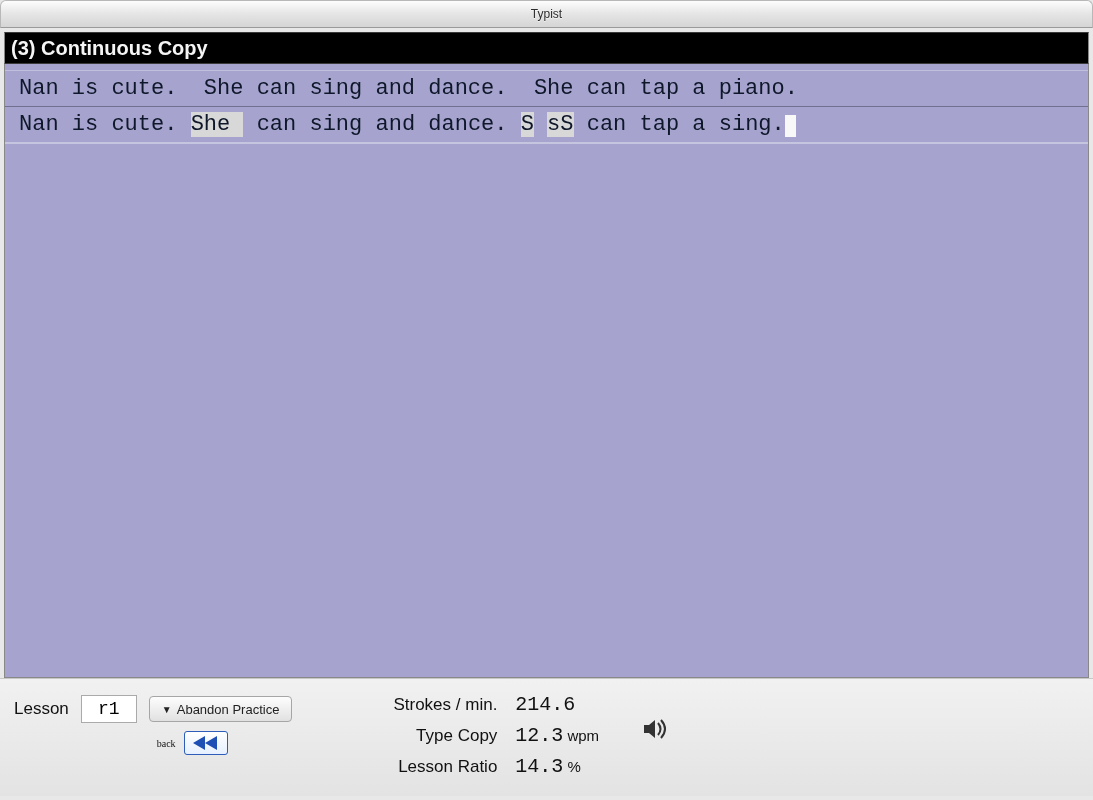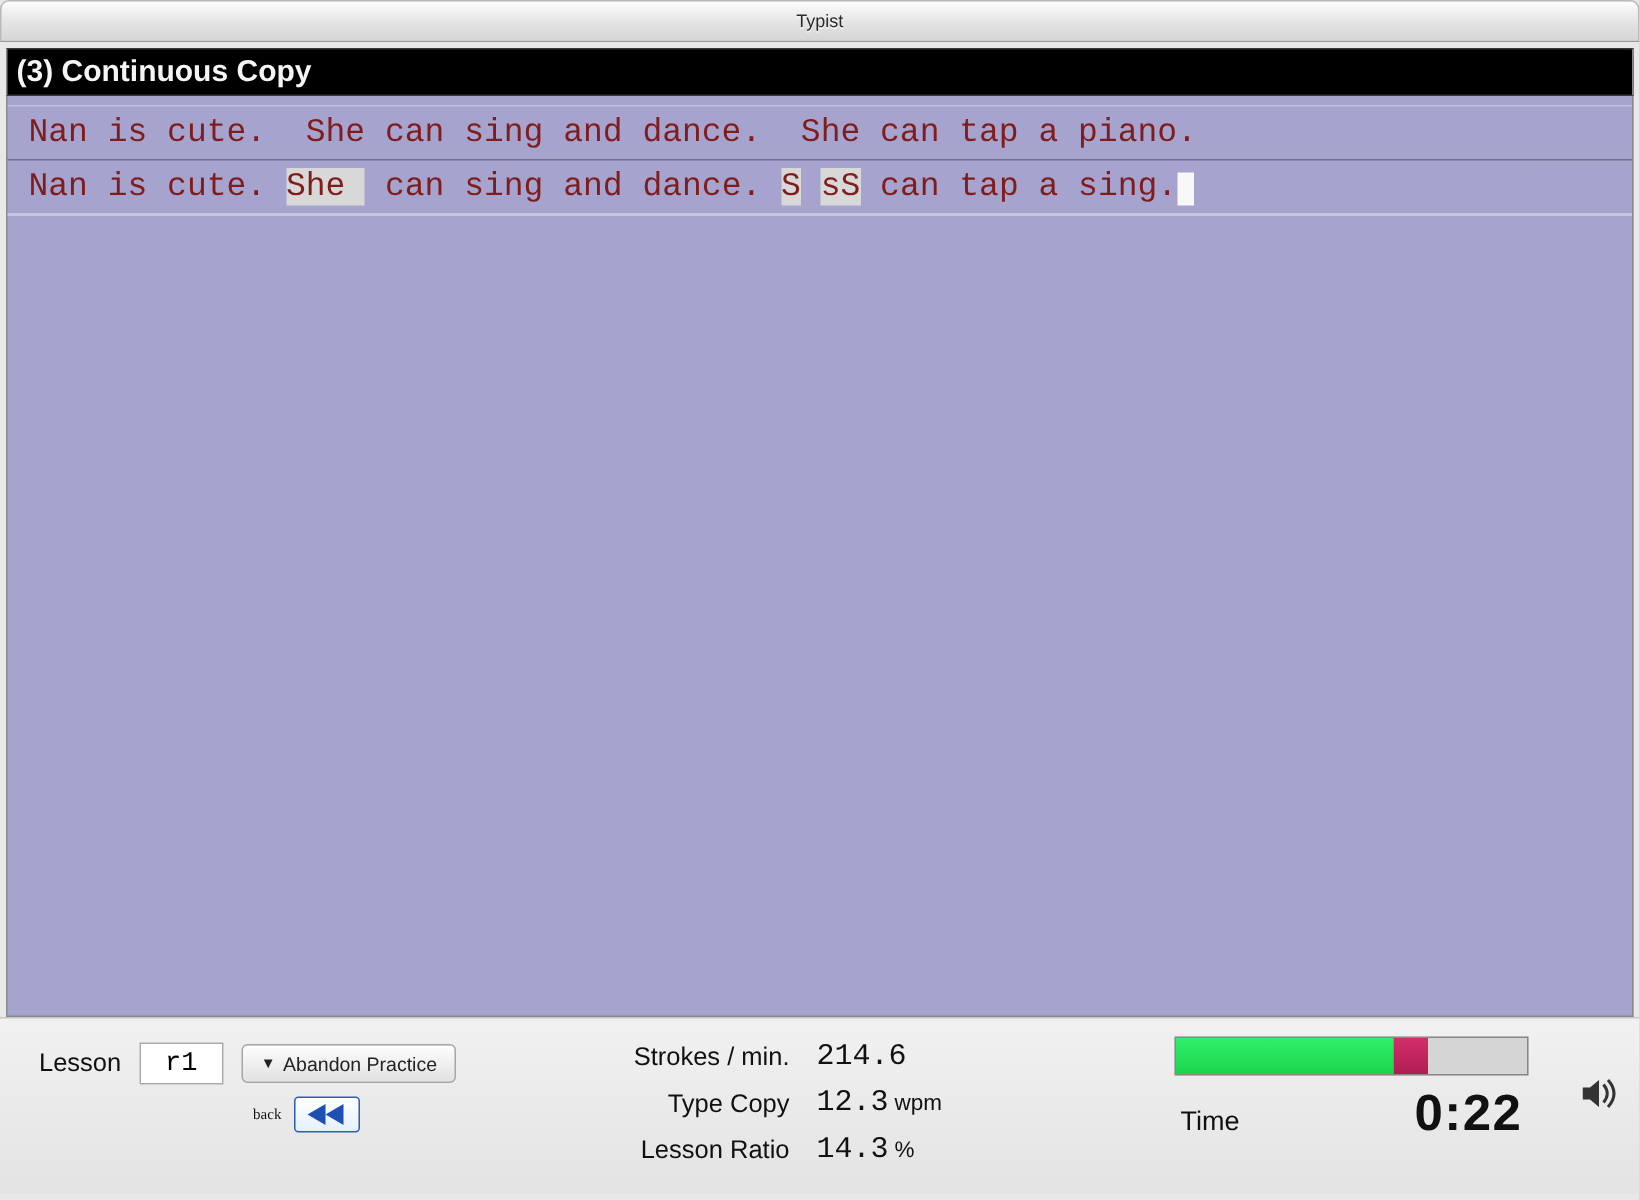--- a/index.html
+++ b/index.html
@@ -45,21 +45,21 @@
     border-left: 1px solid #888;
     border-right: 1px solid #888;
     border-bottom: 1px solid #888;
     padding-top: 6px;
   }
   .line {
     font-family: "Courier New", Courier, monospace;
     font-size: 22px;
     padding: 5px 14px 5px 14px;
     white-space: pre;
-    color: #7f1d1d;
+    color: #0f172a;
   }
   .line.target {
     border-top: 1px solid rgba(255,255,255,0.3);
   }
   .line.typed {
     border-top: 1px solid rgba(60,60,80,0.5);
     border-bottom: 2px solid rgba(220,220,235,0.6);
     position: relative;
   }
   .err {
@@ -71,24 +71,24 @@
     height: 22px;
     background: #f8f8f8;
     vertical-align: text-bottom;
   }
 
   
   .statusbar {
     height: 118px;
     background: linear-gradient(to bottom, #f1f1f1, #e3e3e3);
     border-top: 1px solid #c8c8c8;
-    padding: 10px 14px 0 26px;
+    padding: 10px 14px 0 14px;
     display: flex;
     align-items: flex-start;
-    gap: 30px;
+    gap: 13px;
     font-size: 15px;
     color: #111;
   }
 
   .lesson-group {
     display: flex;
     flex-direction: column;
     align-items: center;
     gap: 8px;
     margin-top: 6px;
@@ -236,30 +236,20 @@
     <div class="value">
       <span>12.3</span><span class="unit">wpm</span>
     </div>
 
     <div class="label">Lesson Ratio</div>
     <div class="value">
       <span>14.3</span><span class="unit">%</span>
     </div>
   </div>
 
-  <div class="time-block">
-    <div class="progress-bar">
-      <div class="pb-green" id="pb-green" style="width: 62%;"></div>
-      <div class="pb-red" id="pb-red" style="width: 10%;"></div>
-    </div>
-    <div class="time-row">
-      <span class="time-label">Time</span>
-      <span class="time-value">0:22</span>
-    </div>
-  </div>
 
   <div class="sound-btn">
     <svg width="24" height="20" viewBox="0 0 24 20">
       <polygon points="0,6 5,6 11,1 11,19 5,14 0,14" fill="#333"></polygon>
       <path d="M14 4 Q19 10 14 16" stroke="#333" stroke-width="2" fill="none"></path>
       <path d="M17 1 Q25 10 17 19" stroke="#333" stroke-width="2" fill="none"></path>
     </svg>
   </div>
 
 </div>

